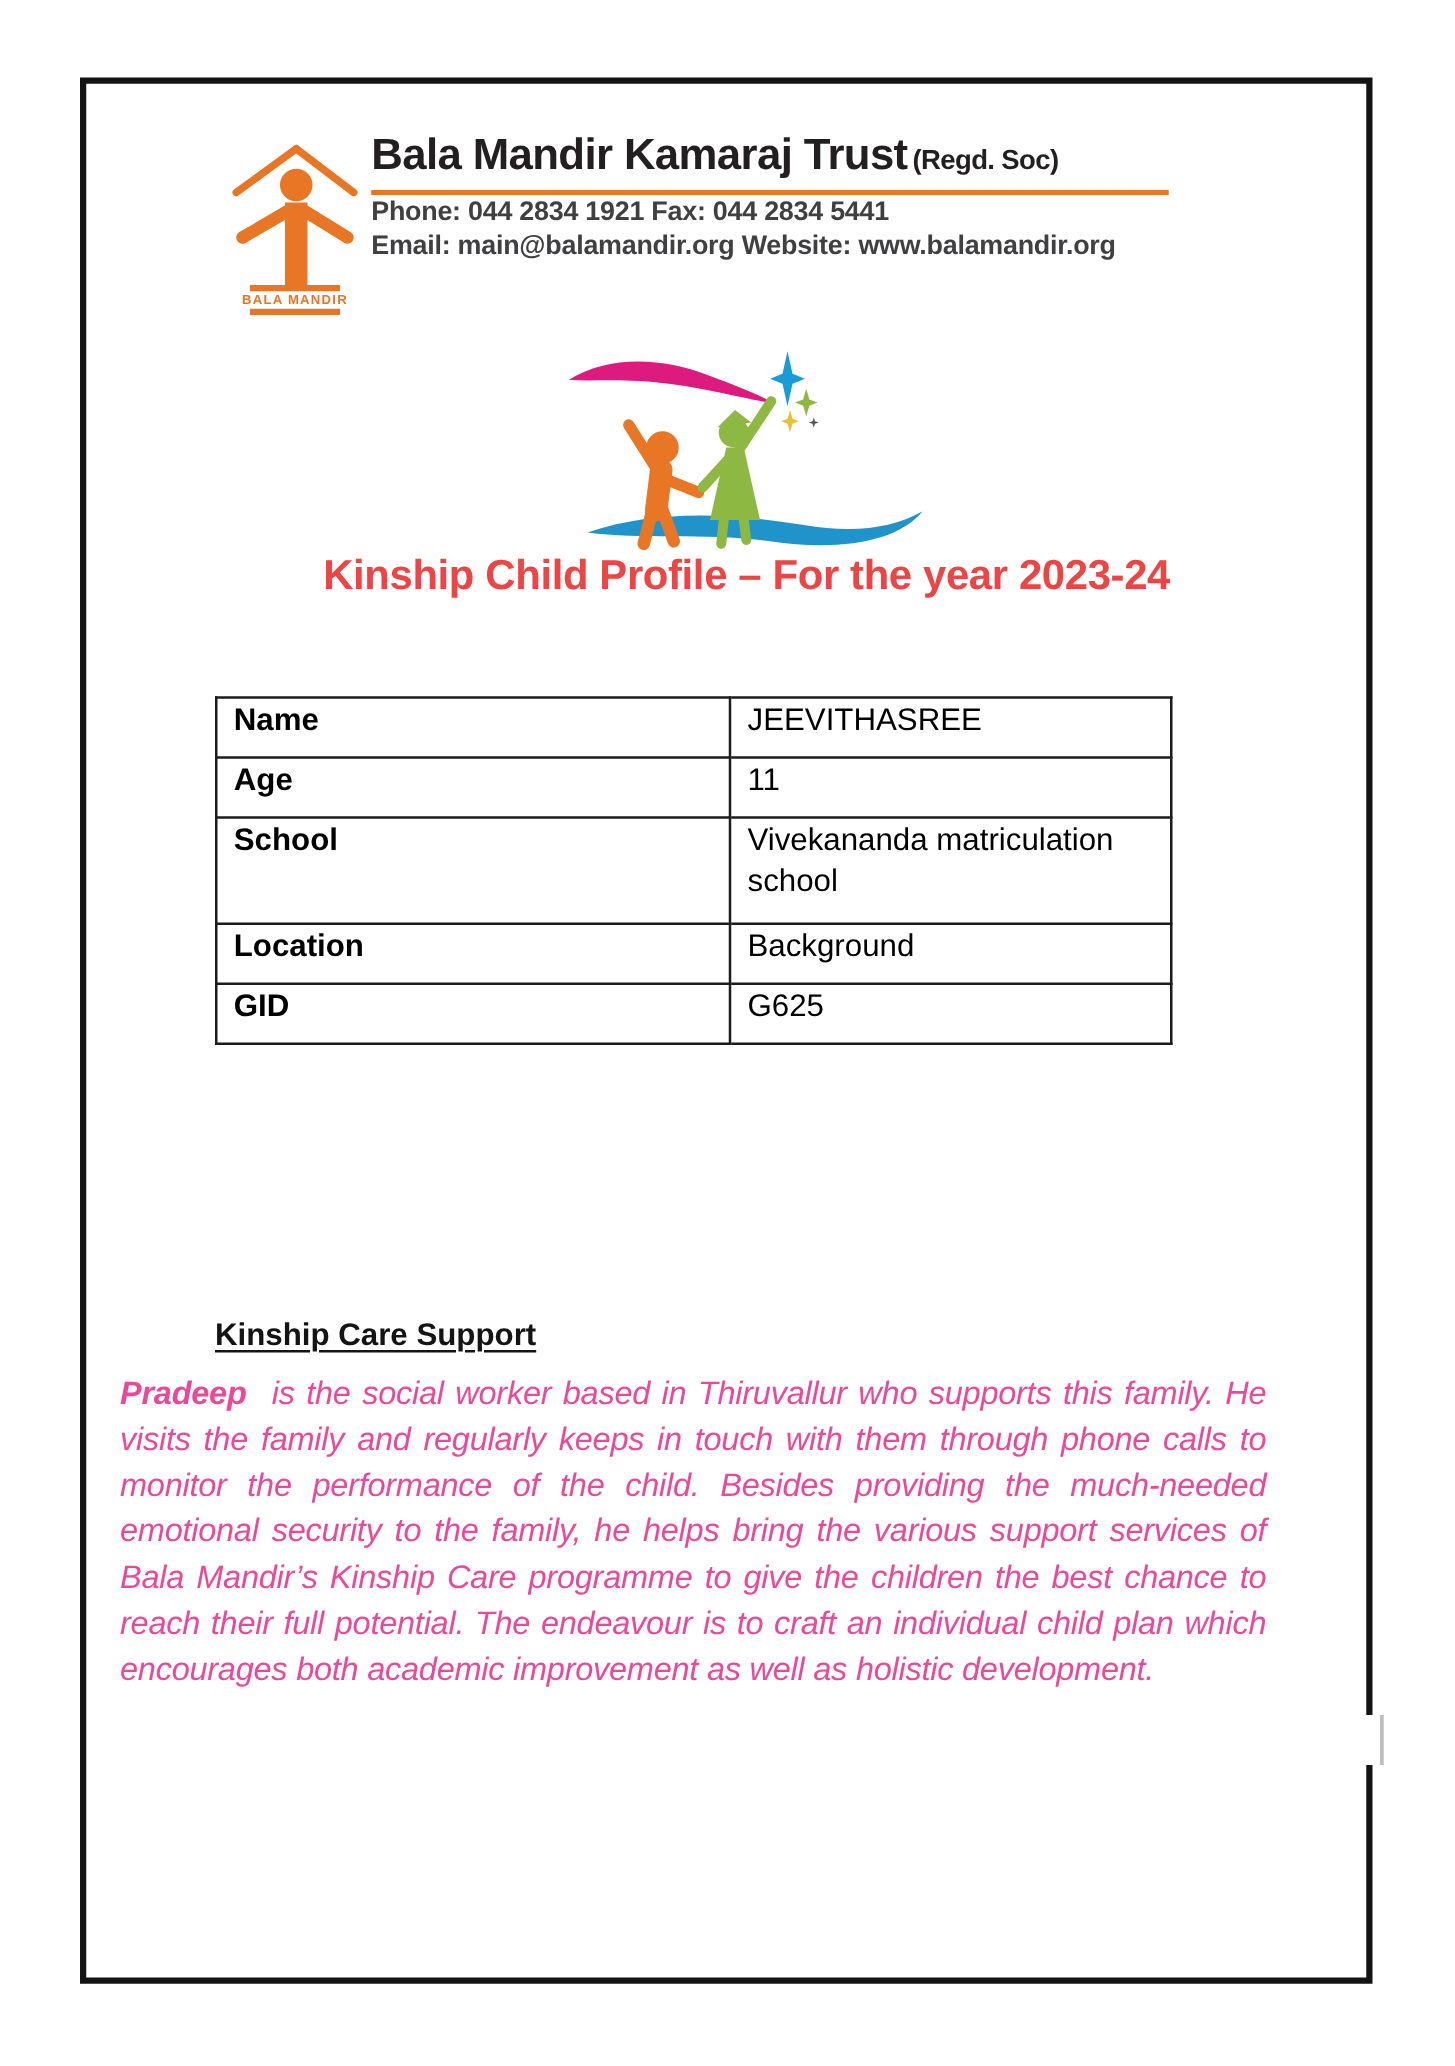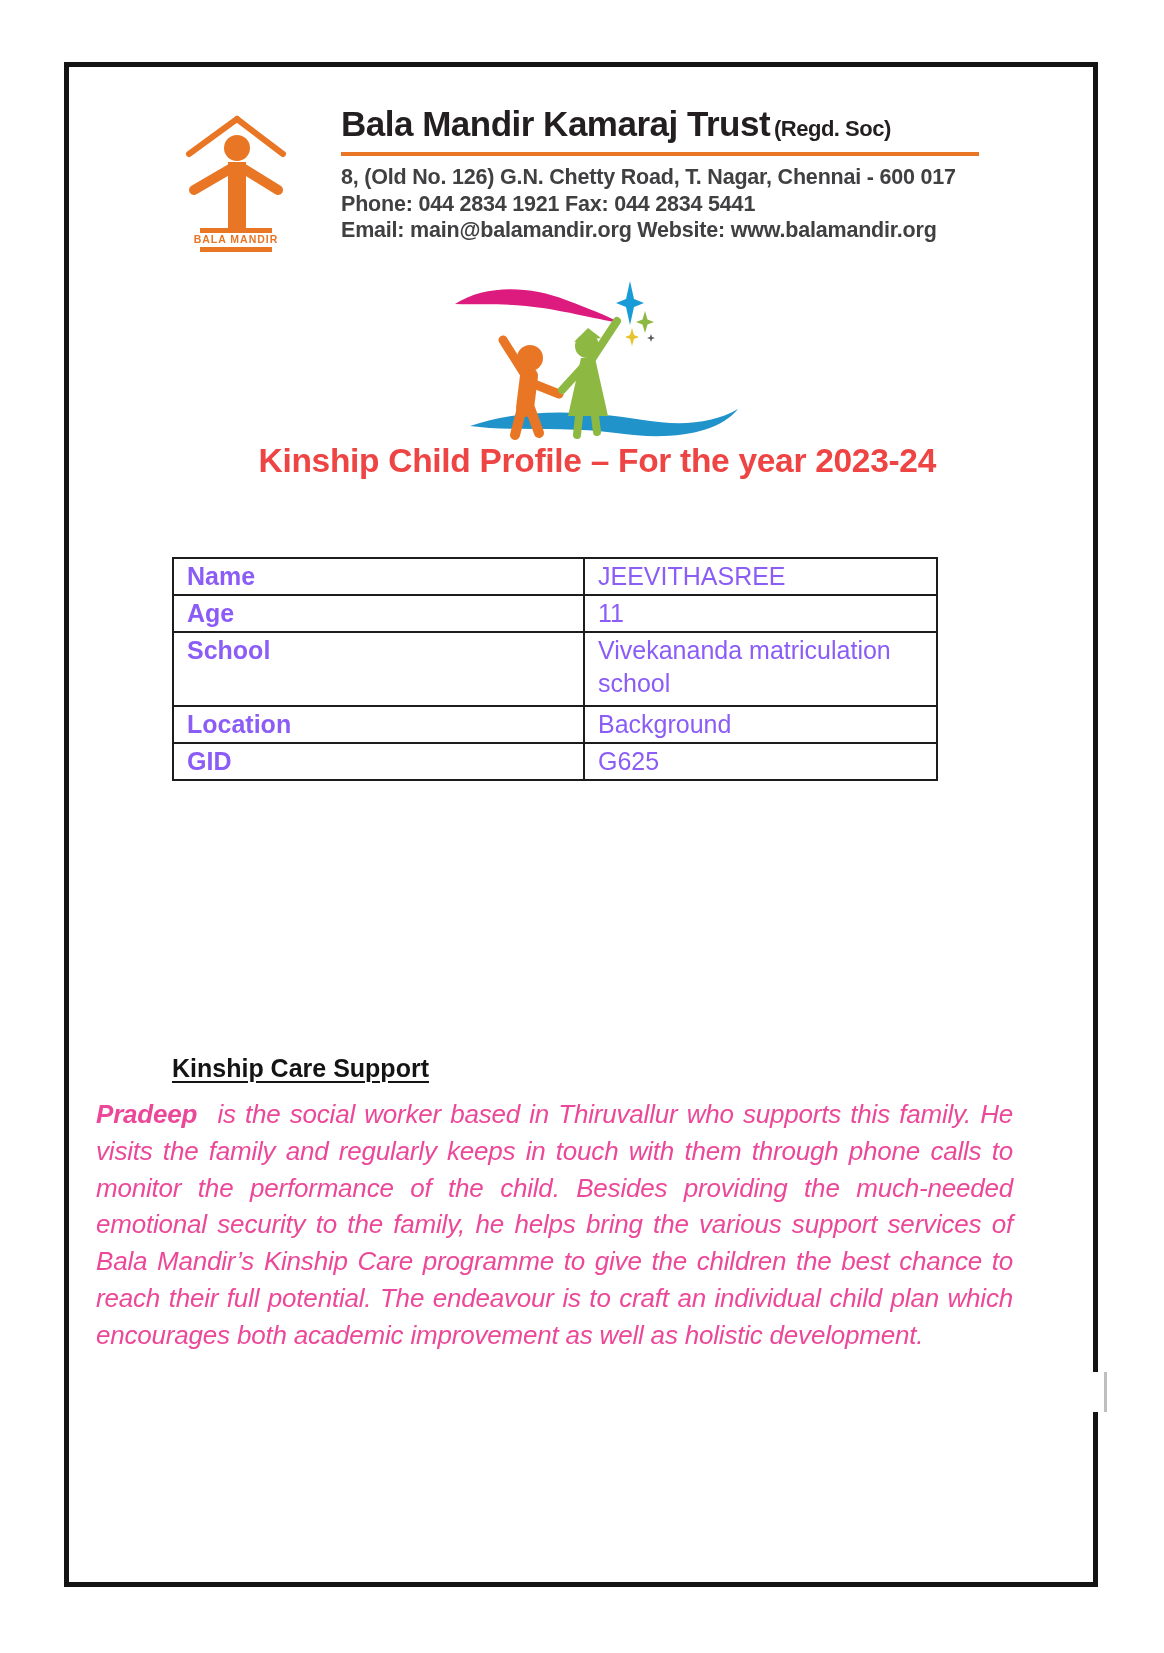--- a/index.html
+++ b/index.html
@@ -6,41 +6,41 @@
   .canvas {
     position:relative; width:1164px; height:1653px; background:#ffffff;
     font-family:"Liberation Sans","DejaVu Sans",sans-serif; color:#1c1c1c; overflow:hidden;
   }
   .page-border {
     position:absolute; left:64px; top:62px; width:1024px; height:1515px;
     border:5px solid #141414; background:#ffffff;
   }
   
   .org-logo { position:absolute; left:183px; top:110px; width:104px; height:144px; }
-  .org-head { position:absolute; left:297px; top:104px; width:648px;margin-left:44px; }
+  .org-head { position:absolute; left:297px; top:104px; width:648px; }
   .org-name-row { font-weight:700; color:#231f20; font-size:35px; letter-spacing:-0.5px; white-space:nowrap; }
   .org-suffix { font-size:22px; font-weight:700; margin-left:4px; }
   .org-rule { margin-top:8px; width:638px; height:4px; background:#e87625; }
   .org-contact { font-size:21.5px; font-weight:600; color:#404042; line-height:26.5px; letter-spacing:-0.2px; }
   .org-contact.first { margin-top:8px; }
   
   .children-logo { position:absolute; left:438px; top:258px; width:310px; height:190px; }
   
   .doc-title {
     position:absolute; left:172px; top:442px; width:764px; text-align:right;
     font-size:33.5px; font-weight:700; color:#ef4444; letter-spacing:-0.3px; white-space:nowrap;
   }
   
   .profile-table {
     position:absolute; left:172px; top:557px; width:764px;
     border-collapse:collapse; table-layout:fixed;
   }
   .profile-table td {
-    border:2.5px solid #1c1c1c; padding:1px 12px 1px 13px;
-    font-size:25px; line-height:33px; vertical-align:top; color:#8b5cf6;margin-top:23px;
+    border:2.5px solid #1c1c1c; padding:1px 12px 12px 13px;
+    font-size:25px; line-height:33px; vertical-align:top; color:#000000;margin-top:23px;
   }
   .profile-table td.lbl { font-weight:700; }
   .profile-table col.c1 { width:411px; }
   .profile-table col.c2 { width:353px; }
   .row-s td { height:33px; }
   .row-d td { height:70px; }
   .row-f td { height:190px; padding-top:5px; line-height:37px; font-size:25.5px; }
   .fb-label { font-weight:700; text-decoration:underline; text-decoration-thickness:2px; text-underline-offset:3px; }
   .fb-sep { display:inline-block; width:24px; }
   
@@ -77,21 +77,20 @@
     <circle cx="54" cy="38" r="13" fill="#e87625"></circle>
     <rect x="45" y="52" width="18" height="67" fill="#e87625"></rect>
     <rect x="17" y="118" width="72" height="5" fill="#e87625"></rect>
     <rect x="17" y="137" width="72" height="5" fill="#e87625"></rect>
     <text x="53" y="133" text-anchor="middle" font-size="10.5" font-weight="700" letter-spacing="1" fill="#e87625">BALA MANDIR</text>
   </svg>
 
   <div class="org-head">
     <div class="org-name-row"><span>Bala Mandir Kamaraj Trust</span><span class="org-suffix">(Regd. Soc)</span></div>
     <div class="org-rule"></div>
-    <div class="org-contact first">8, (Old No. 126) G.N. Chetty Road, T. Nagar, Chennai - 600 017</div>
     <div class="org-contact">Phone: 044 2834 1921   Fax: 044 2834 5441</div>
     <div class="org-contact">Email: main@balamandir.org    Website: www.balamandir.org</div>
   </div>
 
   <svg class="children-logo" viewBox="0 0 310 190" xmlns="http://www.w3.org/2000/svg">
 
     <path d="M17,46 C48,26 92,28 128,42 C152,51 170,58 182,65 C158,61 120,51 88,48 C58,45 36,47 17,46 Z" fill="#dd1a7d"></path>
 
     <path d="M32,168 C88,149 150,153 205,162 C242,168 274,166 300,151 C280,176 232,183 178,175 C128,168 76,174 32,168 Z" fill="#2093cb"></path>
 

